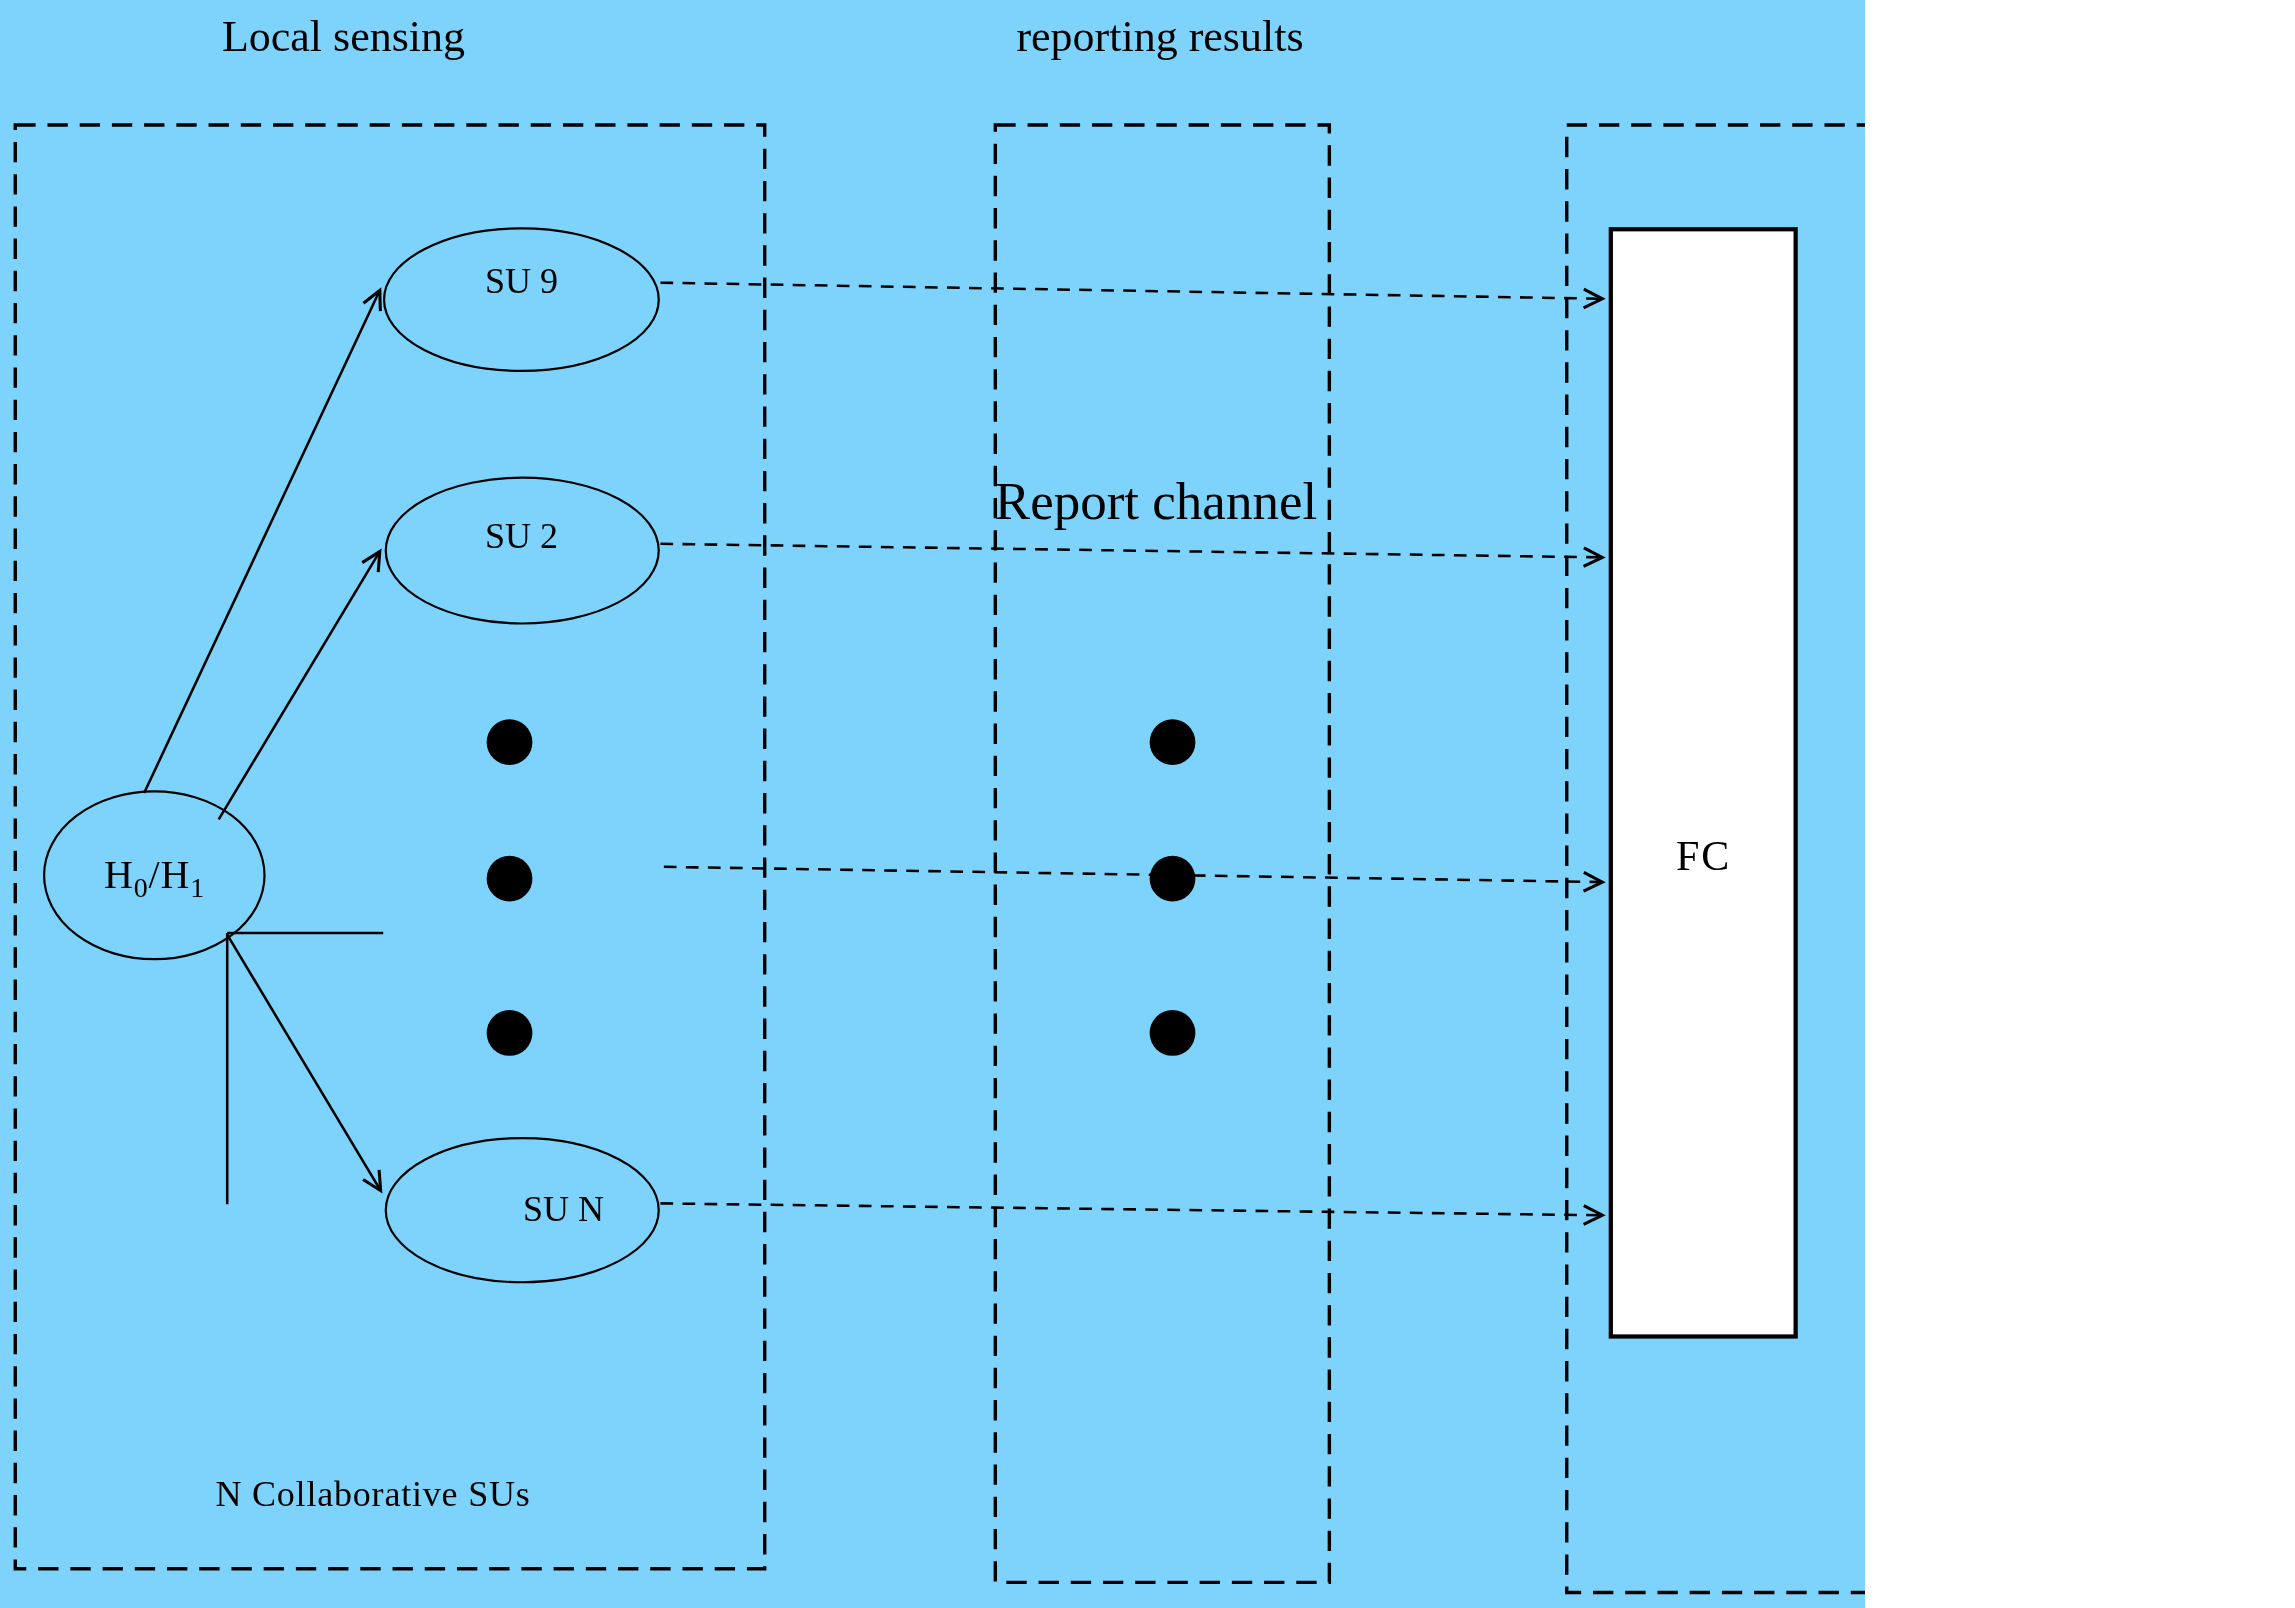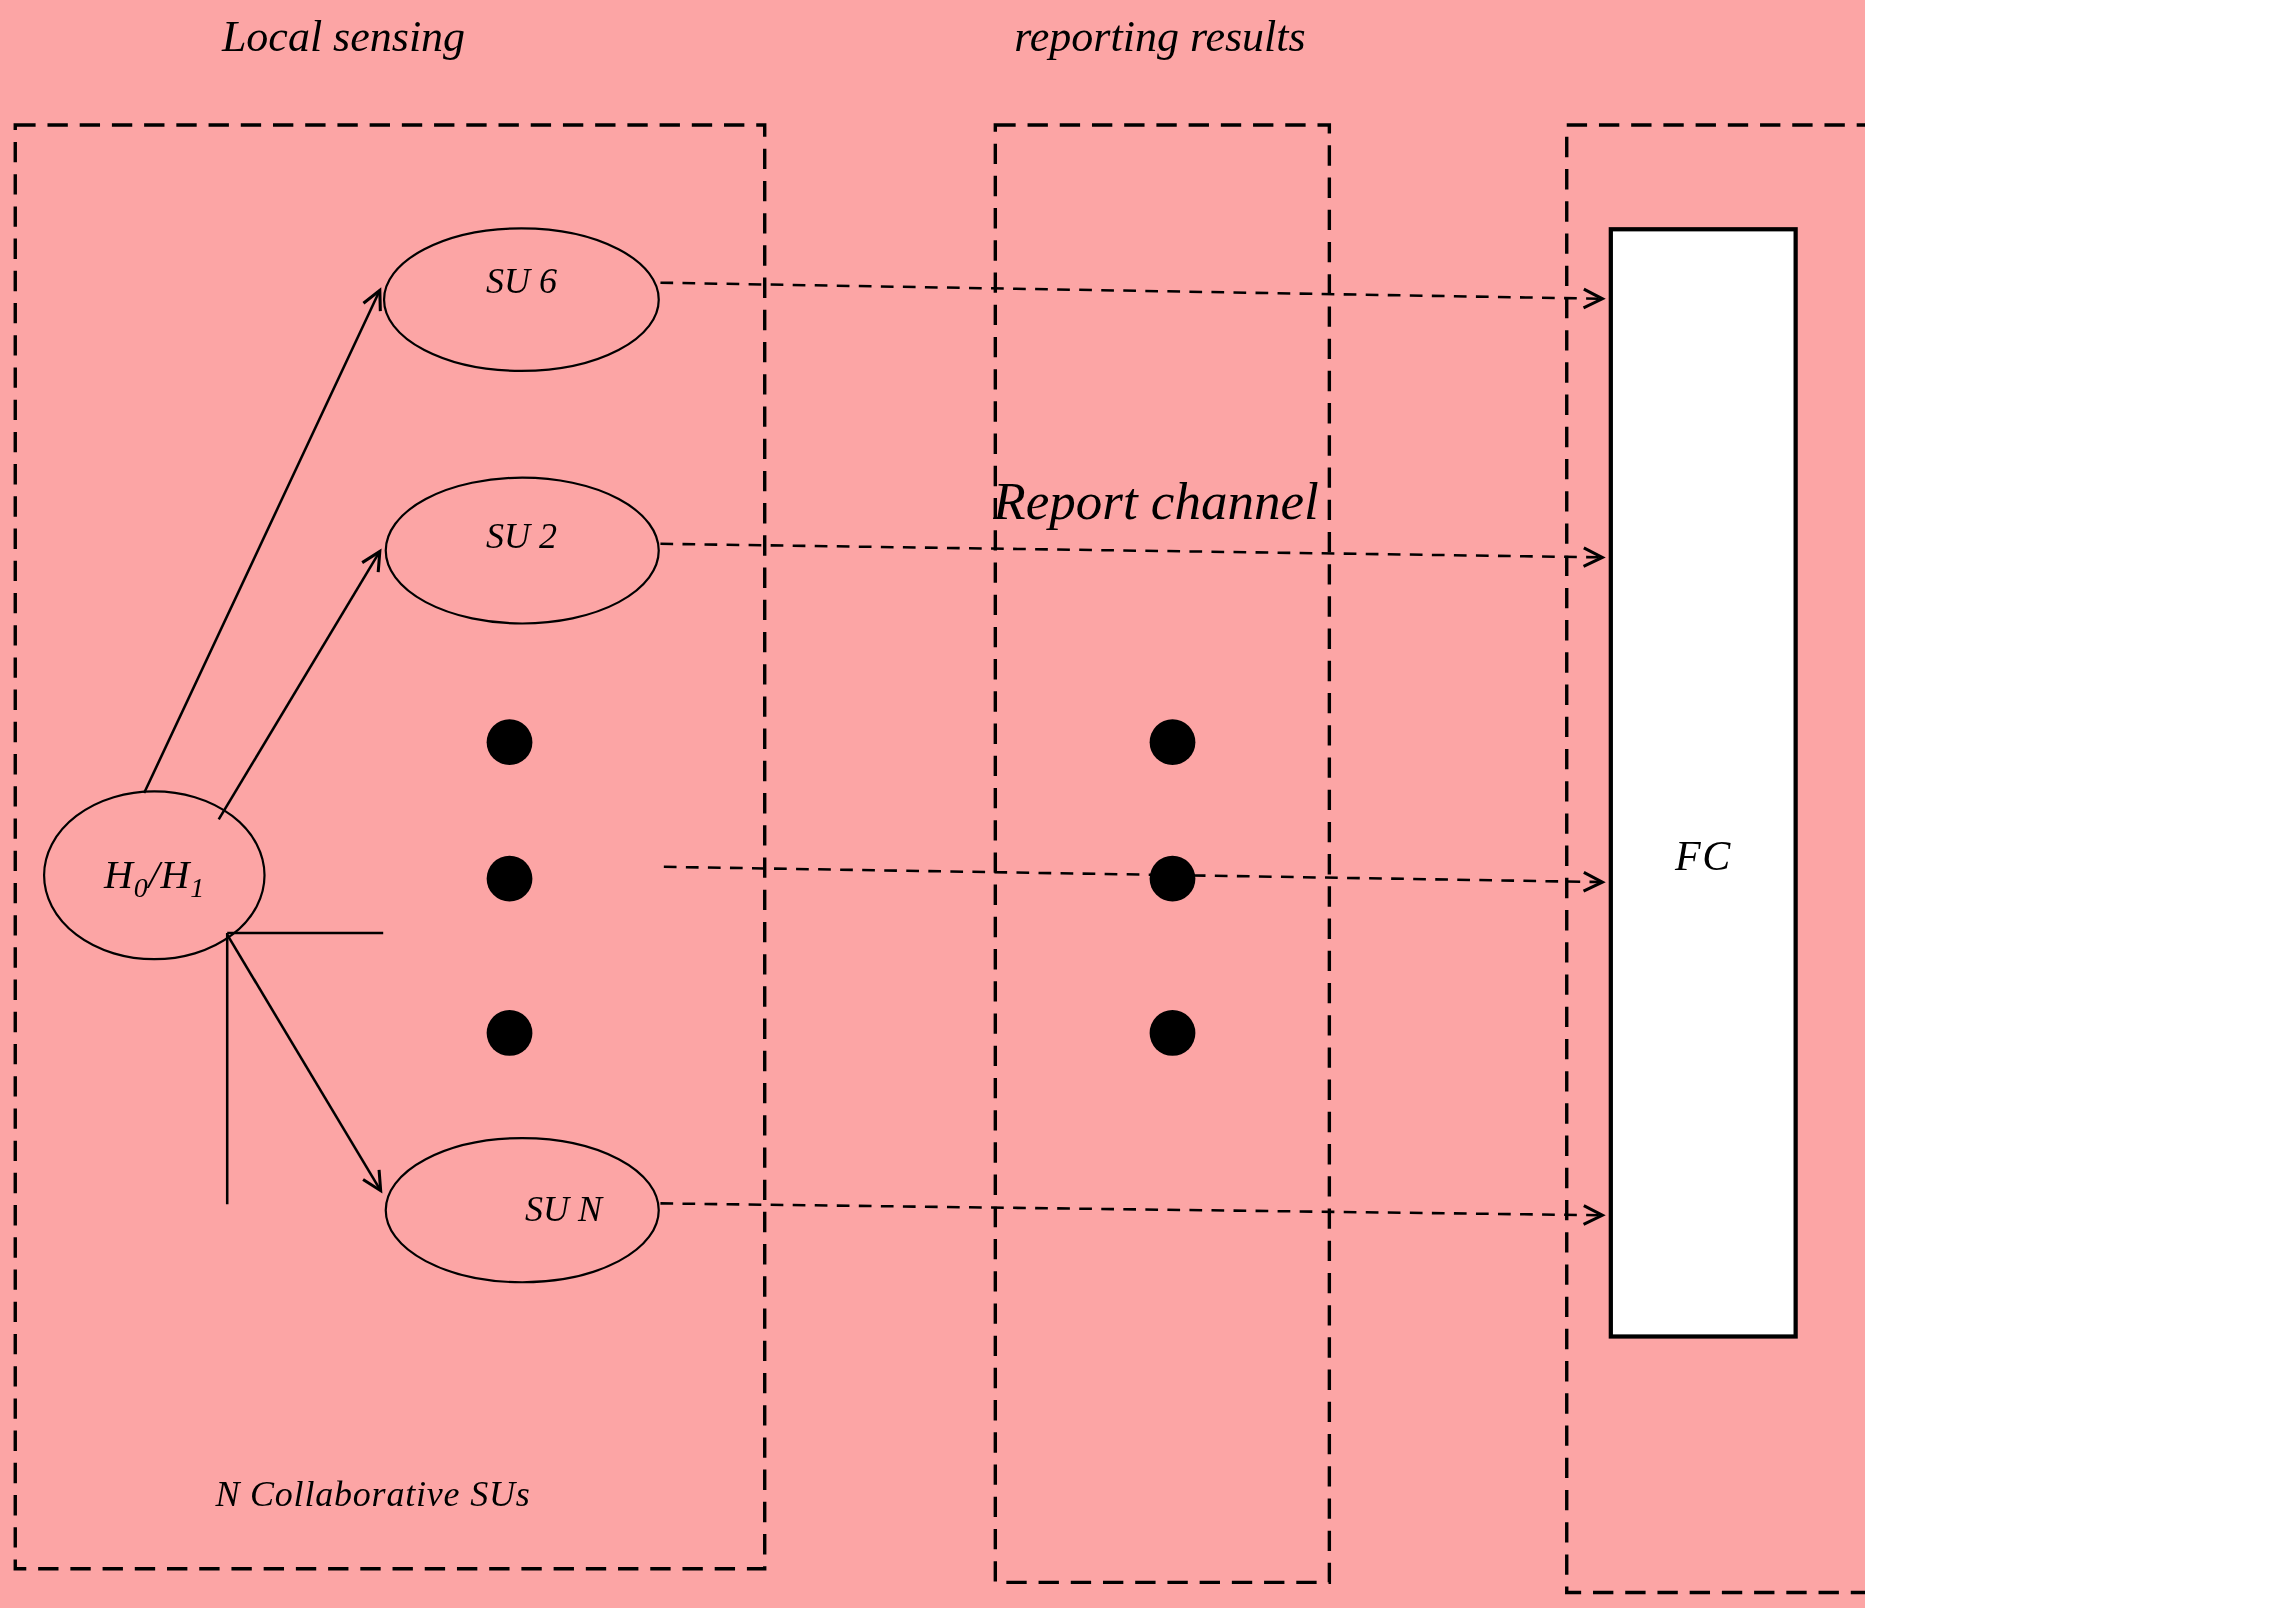--- a/index.html
+++ b/index.html
@@ -1,24 +1,23 @@
 <!DOCTYPE html>
 <html style="font-size:13.6px"><head>
 <meta charset="utf-8">
 <style>
   html, body { margin: 0; padding: 0; background: #ffffff; }
   #canvas {
     position: relative;
     width: 1865px;
     height: 1609px;
-    background: #fca5a5;
+    background: #7dd3fc;
     font-family: "Liberation Serif", "DejaVu Serif", serif;
     color: #000;
     overflow: hidden;
-    font-style: italic;
   }
   #wires { position: absolute; left: 0; top: 0; width: 2295px; height: 1609px; }
   .lbl { position: absolute; display: flex; align-items: center; justify-content: center; text-align: center; white-space: nowrap; }
   .stage-title { font-size: 44px; top: 6.8px; height: 59px; }
   .node-label  { font-size: 36px; height: 47px; }
   .hyp-label   { font-size: 40px; height: 51px; letter-spacing: 0.8px; }
   .hyp-label .sub { font-size: 28px; vertical-align: sub; line-height: 0; }
   .fc-label    { font-size: 42px; letter-spacing: 1.7px; }
   .report-label{ font-size: 53px; }
   .collab-label{ font-size: 36px; letter-spacing: 0.8px; }
@@ -80,21 +79,21 @@
 
   <div class="lbl stage-title" style="left:123px; width:441px;">Local sensing</div>
   <div class="lbl stage-title" style="left:931px; width:458px;">reporting results</div>
 
   <div class="lbl hyp-label" style="left:34px; top:849px; width:241px;">
     <span>
       <span>H</span><span class="sub">0</span><span>/H</span><span class="sub">1</span>
     </span>
   </div>
 
-  <div class="lbl node-label" style="left:386px; top:257px; width:271px;">SU 6</div>
+  <div class="lbl node-label" style="left:386px; top:257px; width:271px;">SU 9</div>
   <div class="lbl node-label" style="left:386px; top:512px; width:271px;">SU 2</div>
   <div class="lbl node-label" style="left:386px; top:1185px; width:271px;padding-left:42px;">SU N</div>
 
   <div class="lbl fc-label" style="left:1611px; top:829px; width:185px; height:54px;">FC</div>
 
   <div class="lbl report-label" style="left:982px; top:475px; width:348px; height:51px;">Report channel</div>
   <div class="lbl collab-label" style="left:210px; top:1470px; width:326px; height:47px;">N Collaborative SUs</div>
 
 </div>
 

